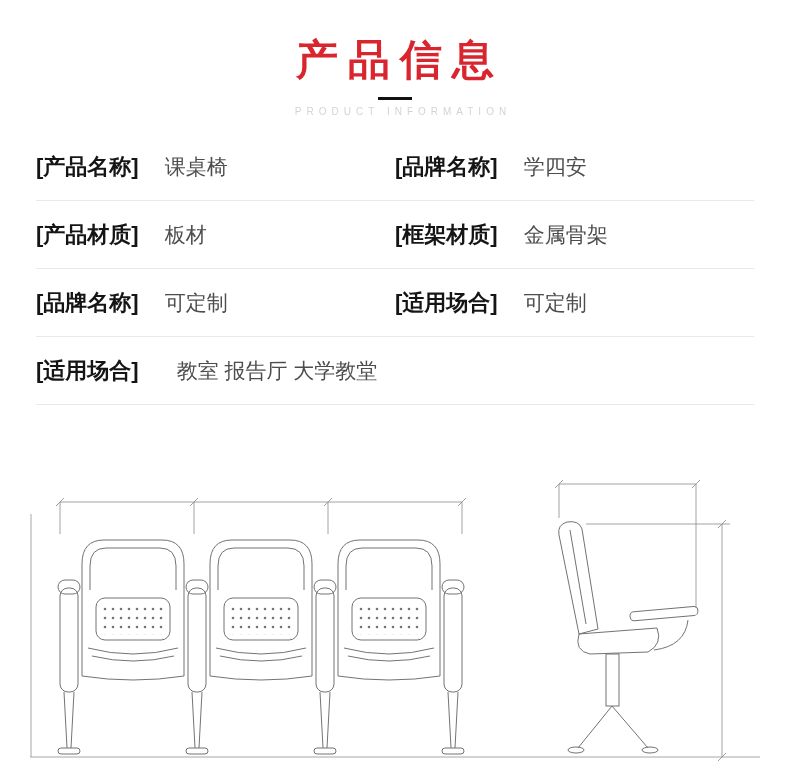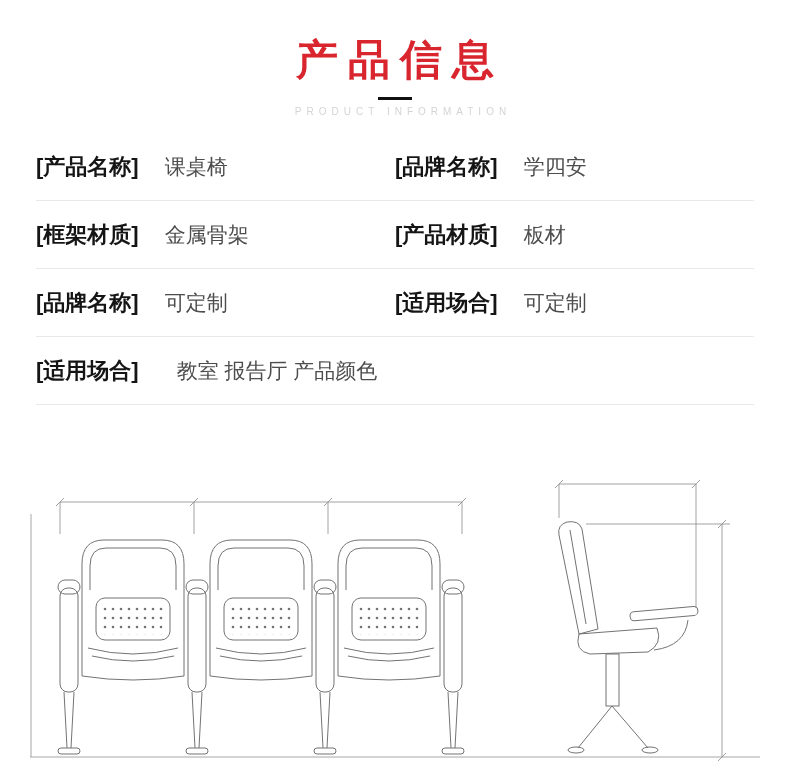--- a/index.html
+++ b/index.html
@@ -80,44 +80,44 @@
         <span class="spec-value">课桌椅</span>
       </div>
       <div class="spec-cell">
         <span class="spec-label">[品牌名称]</span>
         <span class="spec-value">学四安</span>
       </div>
     </div>
 
     <div class="spec-row">
       <div class="spec-cell">
+        <span class="spec-label">[产品材质]</span>
+        <span class="spec-value">板材</span>
+      </div>
+      <div class="spec-cell">
         <span class="spec-label">[框架材质]</span>
         <span class="spec-value">金属骨架</span>
       </div>
-      <div class="spec-cell">
-        <span class="spec-label">[产品材质]</span>
-        <span class="spec-value">板材</span>
-      </div>
     </div>
 
     <div class="spec-row">
       <div class="spec-cell">
         <span class="spec-label">[品牌名称]</span>
         <span class="spec-value">可定制</span>
       </div>
       <div class="spec-cell">
         <span class="spec-label">[适用场合]</span>
         <span class="spec-value">可定制</span>
       </div>
     </div>
 
     <div class="spec-row">
       <div class="spec-cell full">
         <span class="spec-label">[适用场合]</span>
-        <span class="spec-value">教室 报告厅 产品颜色</span>
+        <span class="spec-value">教室 报告厅 大学教堂</span>
       </div>
     </div>
 
   </div>
 
   <div class="diagram">
     <svg width="730" height="300" viewBox="0 0 730 300">
       <defs>
         <pattern id="dots" width="8" height="9" patternUnits="userSpaceOnUse">
           <circle cx="3" cy="3" r="1.3" fill="#737373"></circle>

